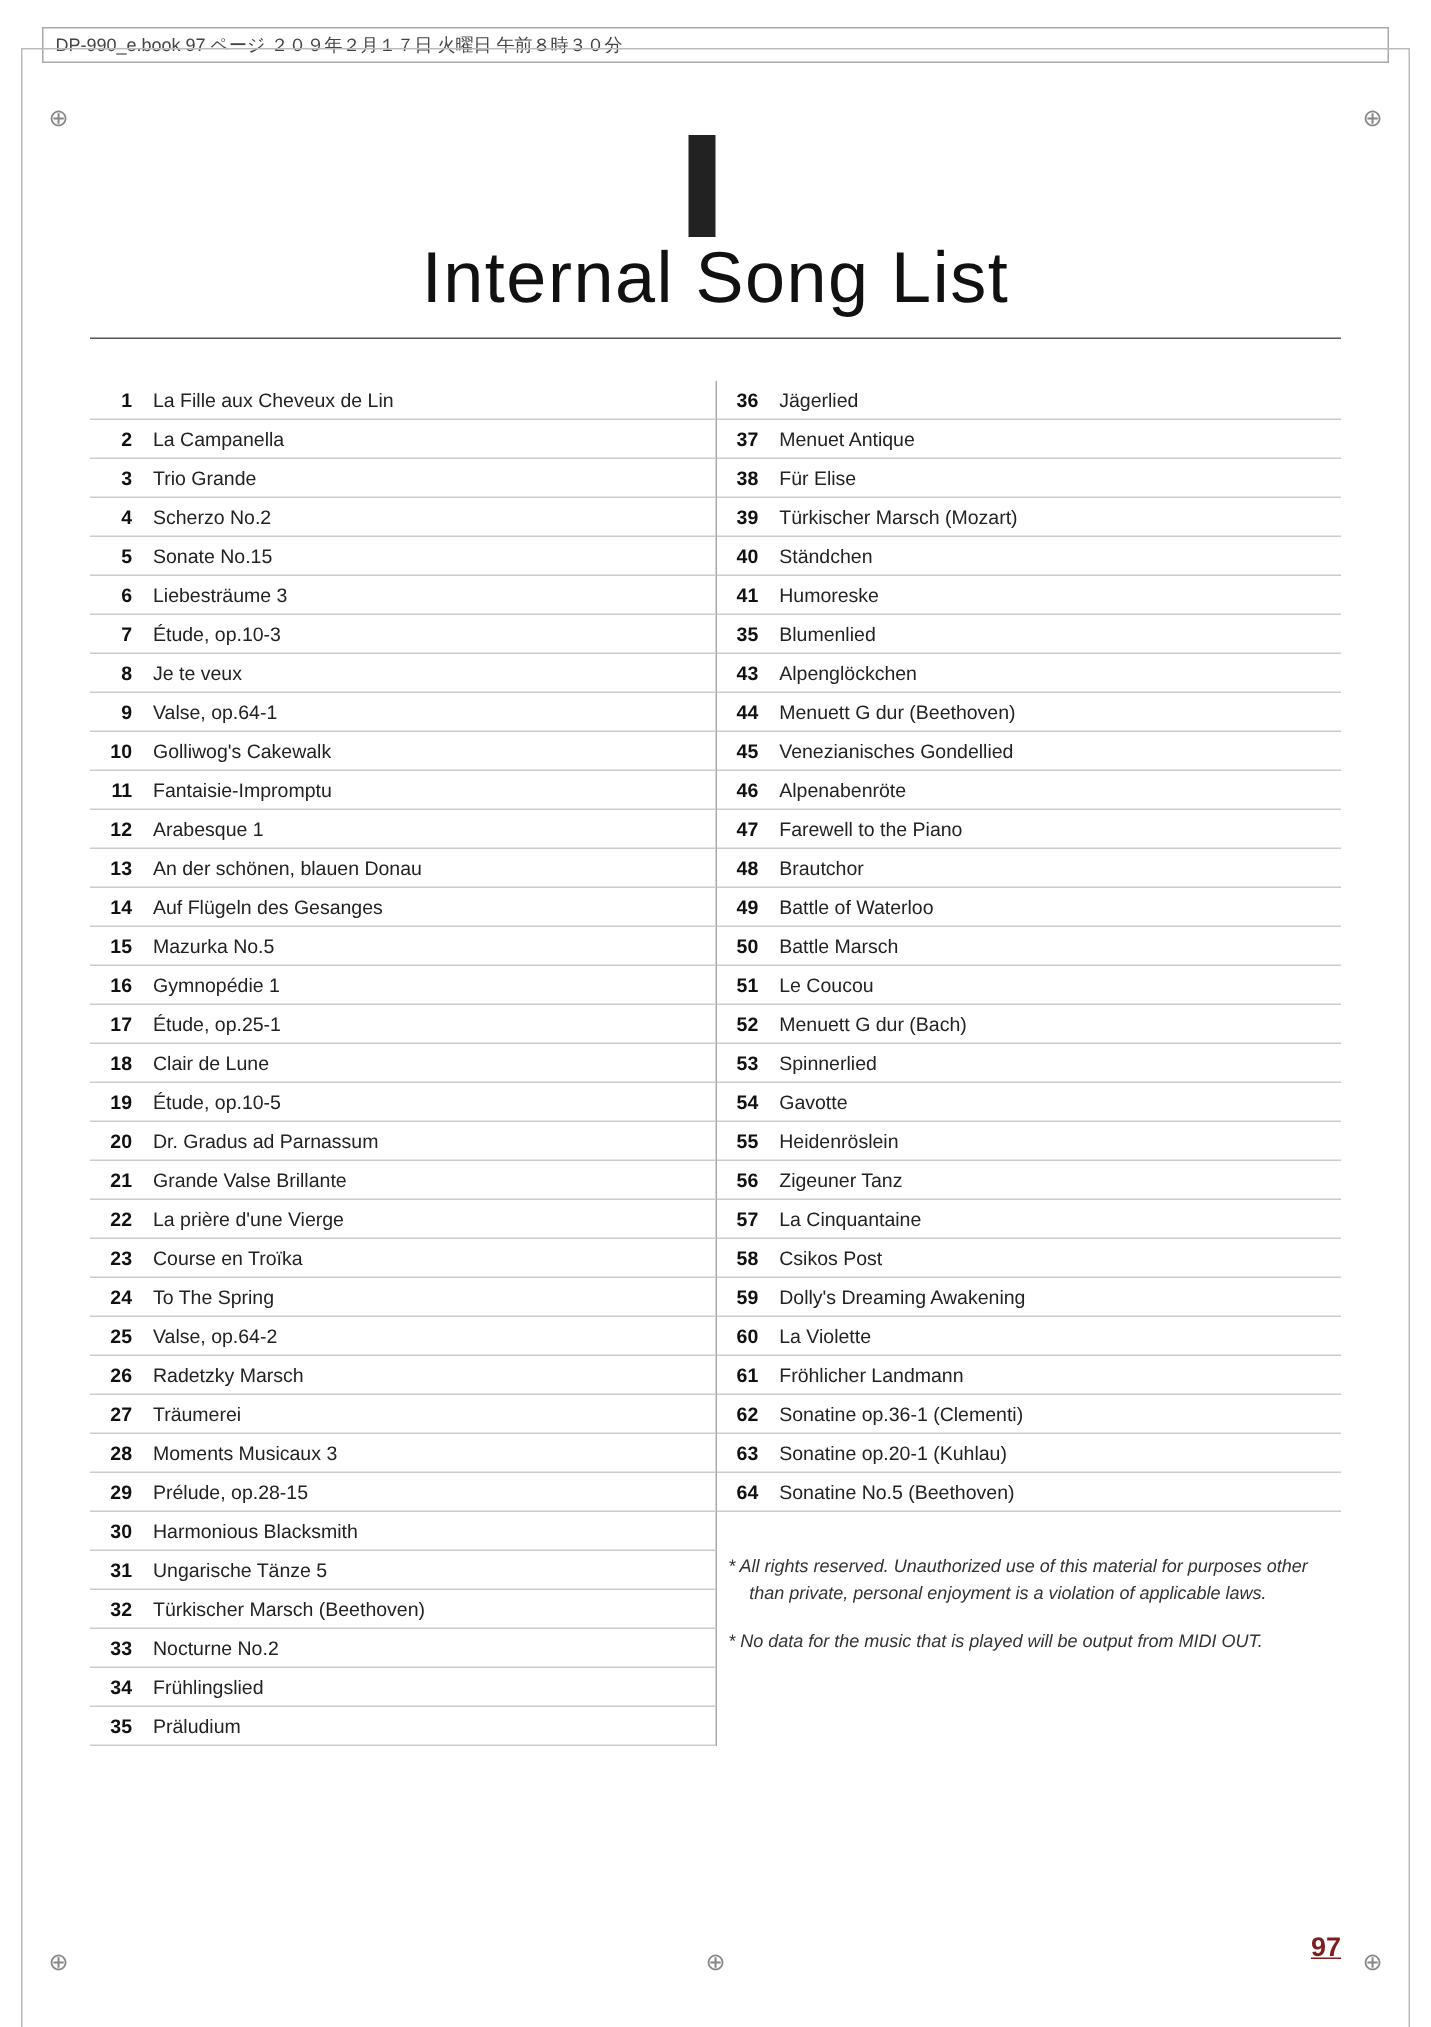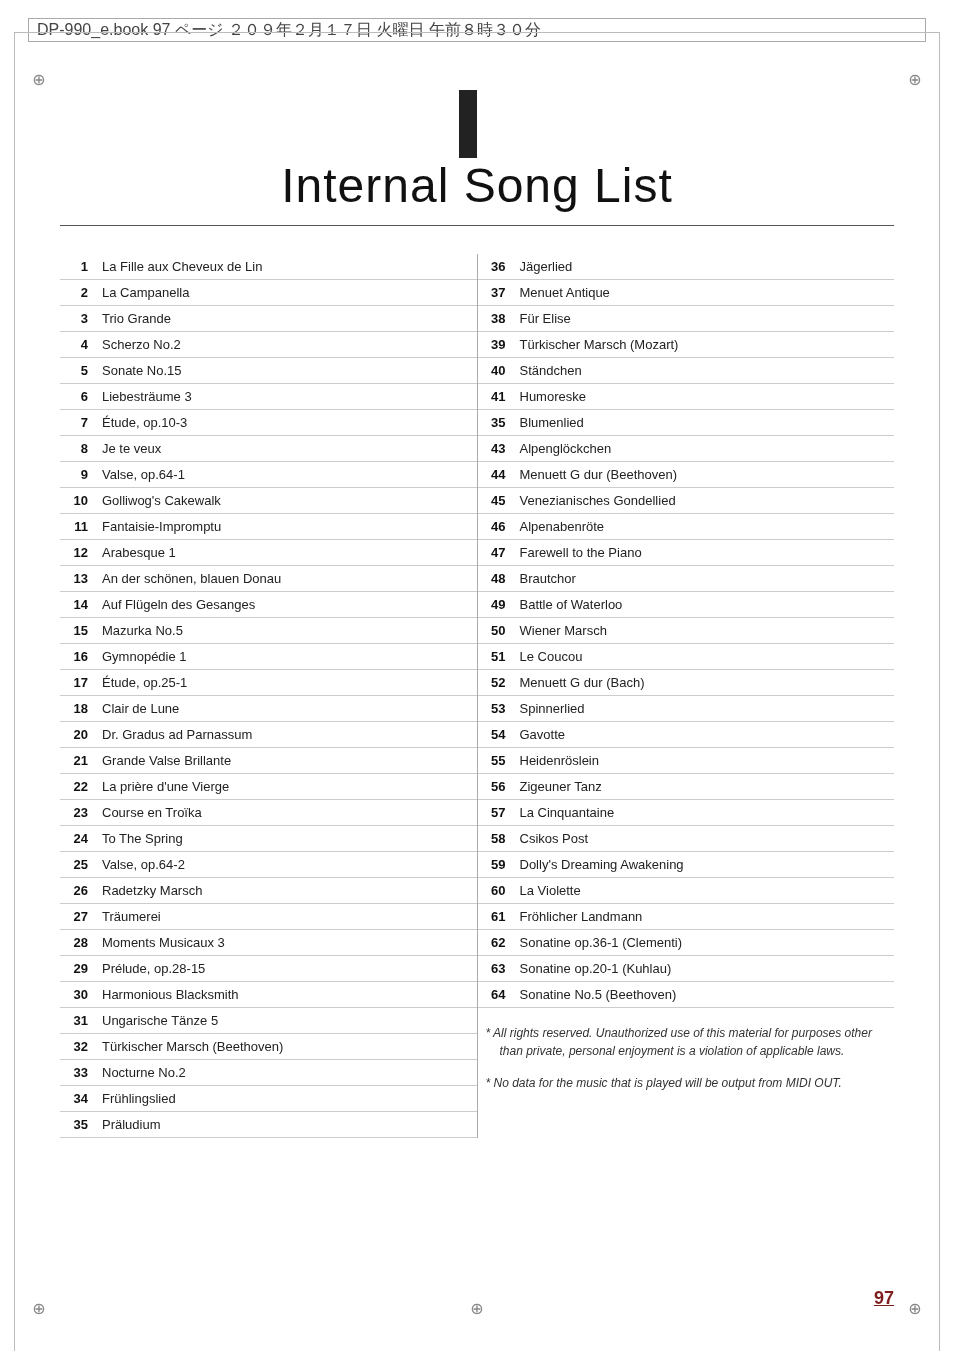--- a/index.html
+++ b/index.html
@@ -18,21 +18,21 @@
       background: #fff;
       position: relative;
       padding: 0;
     }
 
     
     .top-bar {
       border: 1.5px solid #aaa;
       margin: 18px 28px 0 28px;
       padding: 4px 8px;
-      font-size: 16px;
+      font-size: 12px;
       color: #444;
       display: flex;
       align-items: center;
       height: 24px;
     }
 
     
     .corner-mark {
       position: absolute;
       width: 22px;
@@ -114,21 +114,21 @@
 
     .song-title {
       font-size: 13px;
       color: #222;
       padding-left: 4px;
       padding-right: 8px;
     }
 
     
     .notes-section {
-      margin-top: 16px;
+      margin-top: 27px;
       padding-left: 8px;
     }
 
     .note-item {
       font-size: 12px;
       color: #333;
       font-style: italic;
       margin-bottom: 14px;
       line-height: 1.5;
       padding-left: 14px;
@@ -247,20 +247,24 @@
         </div>
         <div class="song-row">
           <span class="song-number">17</span>
           <span class="song-title">Étude, op.25-1</span>
         </div>
         <div class="song-row">
           <span class="song-number">18</span>
           <span class="song-title">Clair de Lune</span>
         </div>
         <div class="song-row">
+          <span class="song-number">19</span>
+          <span class="song-title">Étude, op.10-5</span>
+        </div>
+        <div class="song-row">
           <span class="song-number">20</span>
           <span class="song-title">Dr. Gradus ad Parnassum</span>
         </div>
         <div class="song-row">
           <span class="song-number">21</span>
           <span class="song-title">Grande Valse Brillante</span>
         </div>
         <div class="song-row">
           <span class="song-number">22</span>
           <span class="song-title">La prière d'une Vierge</span>
@@ -371,21 +375,21 @@
         <div class="song-row">
           <span class="song-number">48</span>
           <span class="song-title">Brautchor</span>
         </div>
         <div class="song-row">
           <span class="song-number">49</span>
           <span class="song-title">Battle of Waterloo</span>
         </div>
         <div class="song-row">
           <span class="song-number">50</span>
-          <span class="song-title">Wiener Marsch</span>
+          <span class="song-title">Battle Marsch</span>
         </div>
         <div class="song-row">
           <span class="song-number">51</span>
           <span class="song-title">Le Coucou</span>
         </div>
         <div class="song-row">
           <span class="song-number">52</span>
           <span class="song-title">Menuett G dur (Bach)</span>
         </div>
         <div class="song-row">

